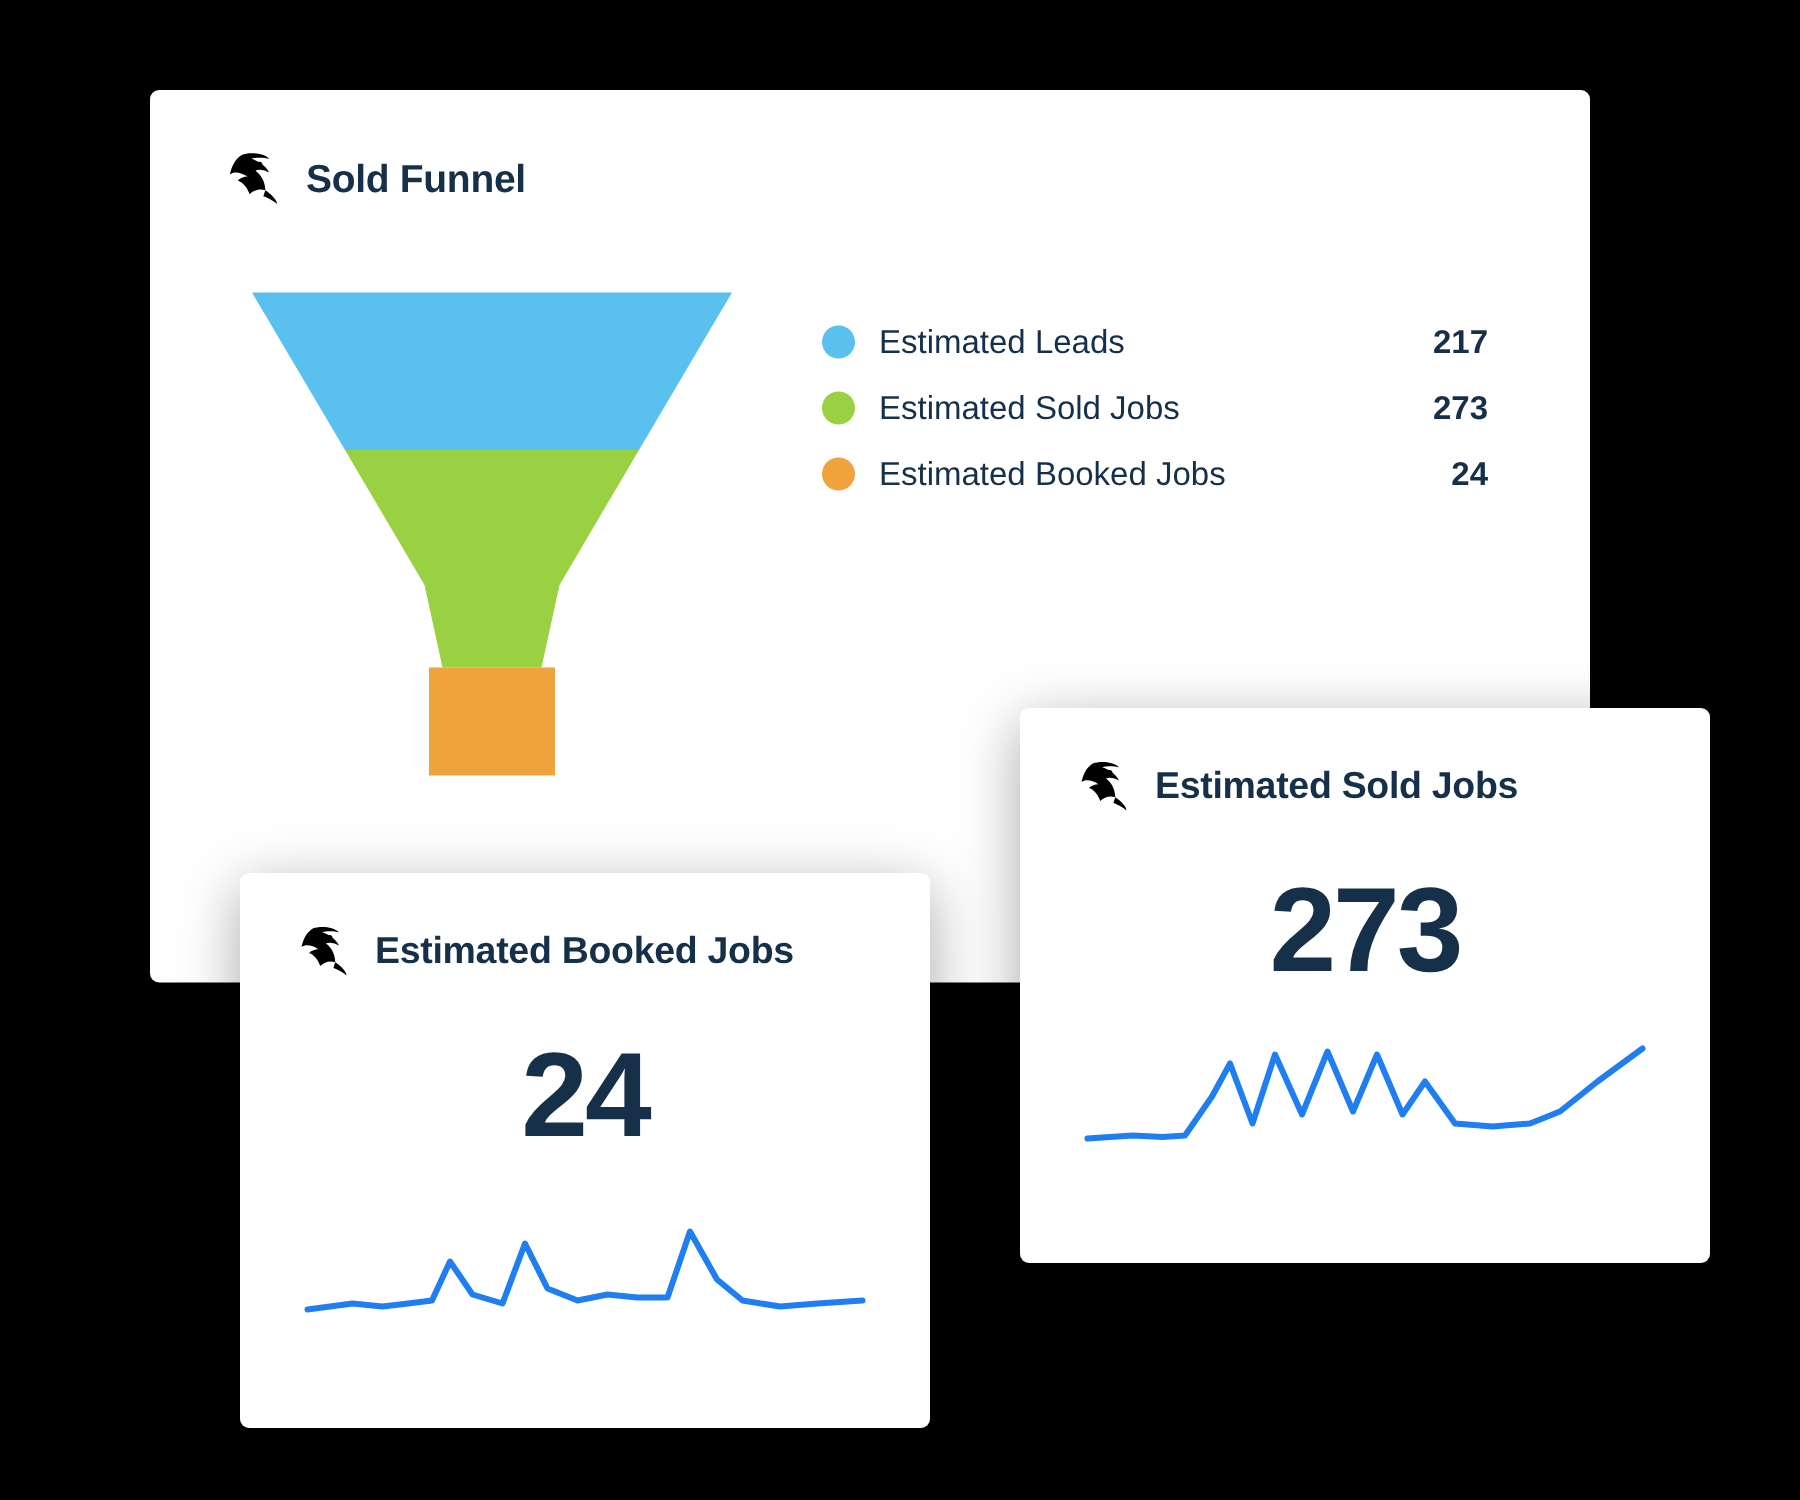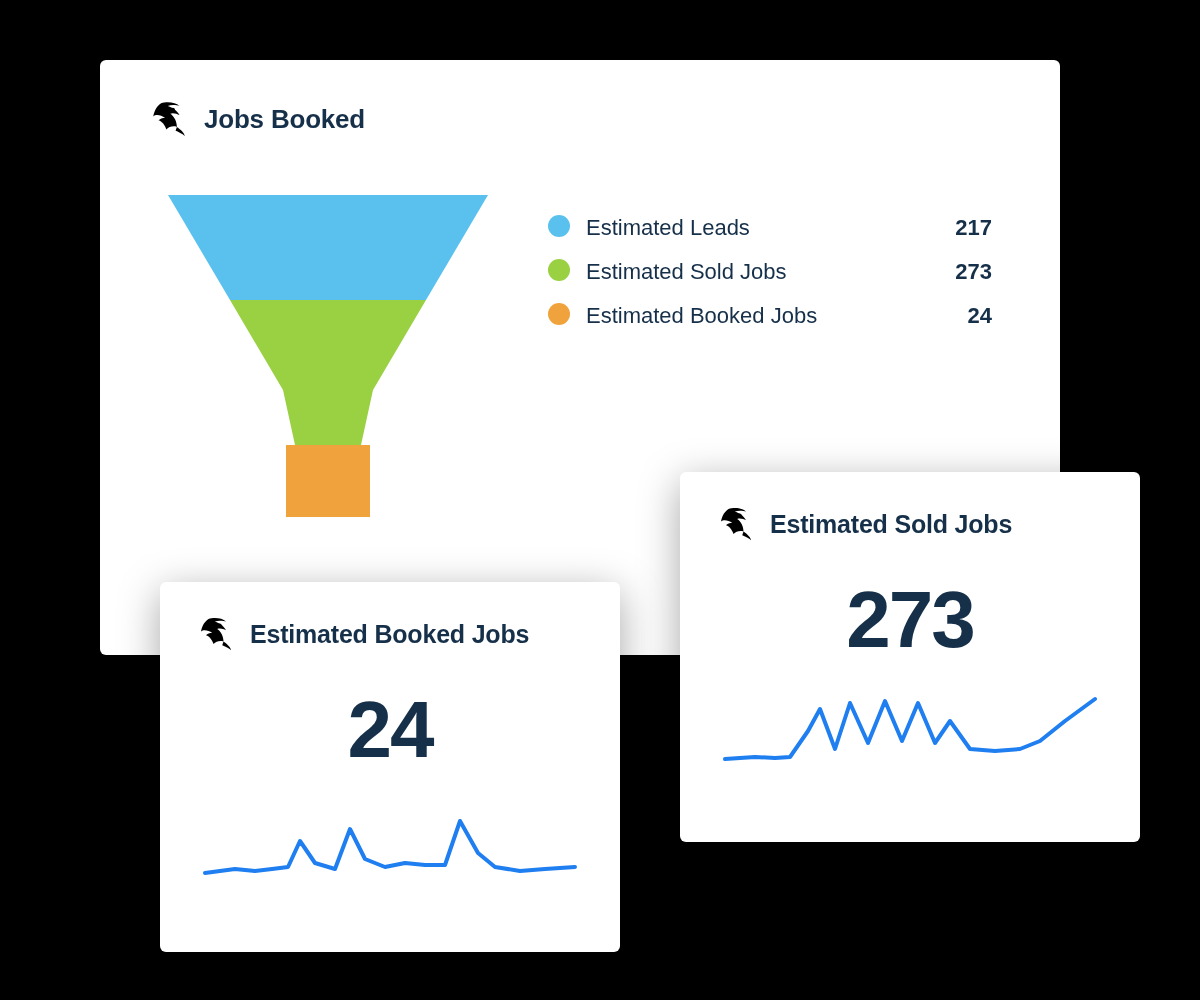--- a/index.html
+++ b/index.html
@@ -57,21 +57,21 @@
       height: 330px;
       overflow: visible;
     }
     .funnel-legend {
       flex: 1;
       padding-top: 20px;
       padding-right: 20px;
     }
     .legend-row {
       display: flex;
-      align-items: flex-start;
+      align-items: center;
       margin-bottom: 18px;
       font-size: 22px;
       color: #16304a;
     }
     .legend-dot {
       width: 22px;
       height: 22px;
       border-radius: 50%;
       margin-right: 16px;
       flex-shrink: 0;
@@ -131,21 +131,21 @@
   <div class="card-header">
     <span class="logo-icon">
       <svg viewBox="0 0 64 64">
           <g fill="#000">
             <path d="M20 8 C28 5 42 6 48 12 C44 11 36 10 30 12 C36 14 44 18 48 26 C44 24 38 22 34 24 C40 28 44 36 44 44 C38 42 32 44 28 48 C26 42 22 36 16 34 C18 32 22 30 26 30 C20 26 12 24 8 28 C10 18 14 12 20 8 Z"></path>
             <circle cx="38" cy="18" r="3"></circle>
             <path d="M44 44 C50 48 56 54 56 58 C54 56 48 52 42 50"></path>
           </g>
         </svg>
     </span>
-    <h2 class="card-title">Jobs Booked</h2>
+    <h2 class="card-title">Sold Funnel</h2>
   </div>
   <div class="funnel-body">
     <div class="funnel-chart">
       <svg viewBox="0 0 320 330">
         <polygon points="0,0 320,0 258,105 62,105" fill="#5ac1ef"></polygon>
         <polygon points="62,105 258,105 205,195 193,250 127,250 115,195" fill="#9ad143"></polygon>
         <rect x="118" y="250" width="84" height="72" fill="#f0a33c"></rect>
       </svg>
     </div>
     <div class="funnel-legend">

